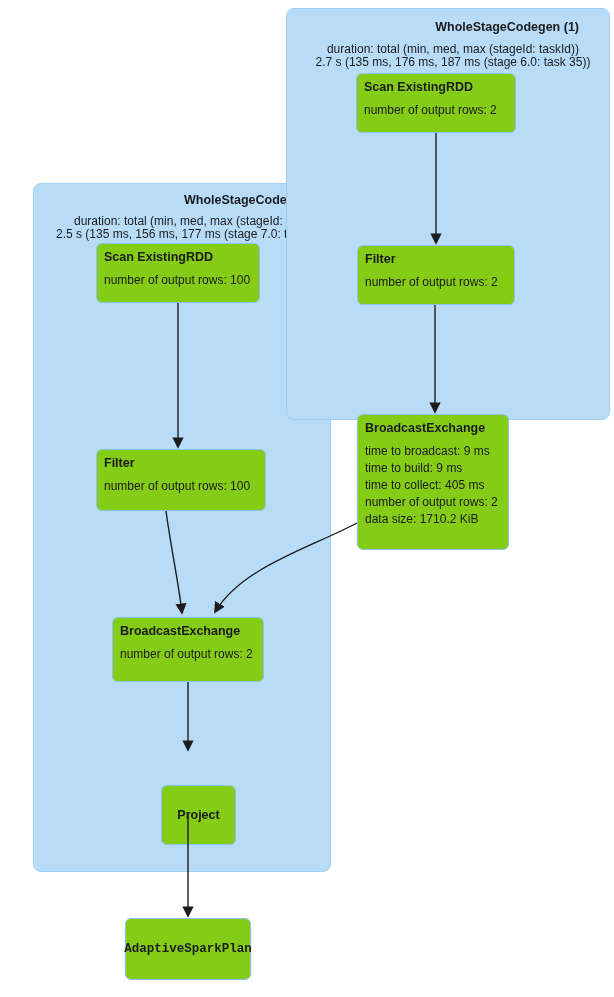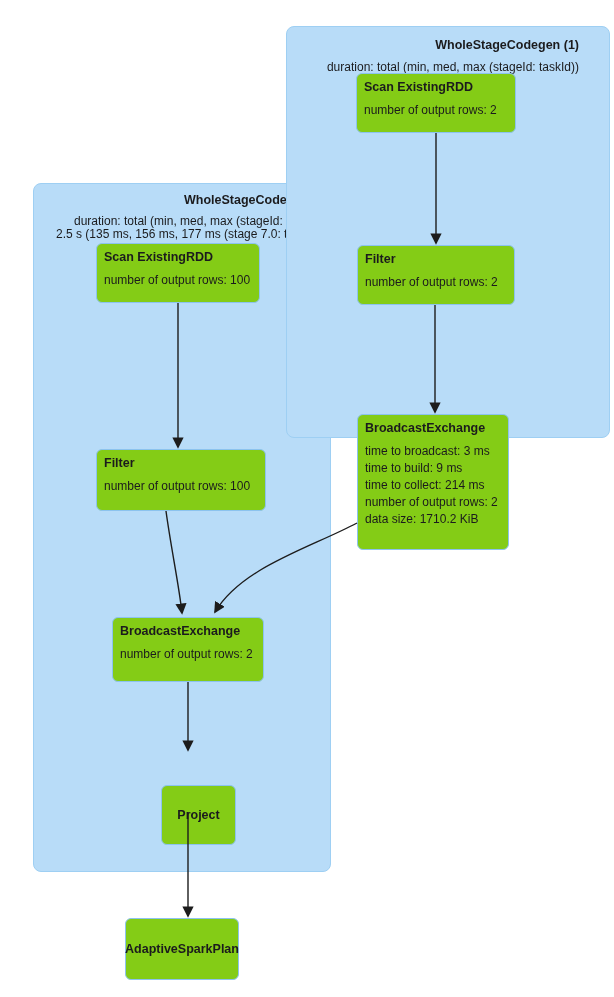--- a/index.html
+++ b/index.html
@@ -81,45 +81,46 @@
 <body>
 
 <div class="canvas">
 
   <div class="cluster" style="left:33px; top:183px; width:298px; height:689px;">
     <div class="cluster-title" style="left:150px; top:10px;">WholeStageCodegen (2)</div>
     <div class="cluster-duration" style="left:30px; top:31px;">duration: total (min, med, max (stageId: taskId))</div>
     <div class="cluster-duration" style="left:12px; top:43.5px;">2.5 s (135 ms, 156 ms, 177 ms (stage 7.0: task</div>
   </div>
 
-  <div class="cluster" style="left:286px; top:26px; width:324px; height:412px;">
+  <div class="cluster" style="left:286px; top:8px; width:324px; height:412px;">
     <div class="cluster-title" style="right:30px; top:12px;">WholeStageCodegen (1)</div>
     <div class="cluster-duration centered" style="top:34px;">duration: total (min, med, max (stageId: taskId))</div>
+    <div class="cluster-duration centered" style="top:46.5px;">2.7 s (135 ms, 176 ms, 187 ms (stage 6.0: task 35))</div>
   </div>
 
   <div class="node" style="left:356px; top:73px; width:160px; height:60px;">
     <div class="node-title">Scan ExistingRDD</div>
     <div class="node-metrics">
       <div class="metric">number of output rows: 2</div>
     </div>
   </div>
 
   <div class="node" style="left:357px; top:245px; width:158px; height:60px;">
     <div class="node-title">Filter</div>
     <div class="node-metrics">
       <div class="metric">number of output rows: 2</div>
     </div>
   </div>
 
   <div class="node" style="left:357px; top:414px; width:152px; height:136px;">
     <div class="node-title">BroadcastExchange</div>
     <div class="node-metrics">
-      <div class="metric">time to broadcast: 3 ms</div>
+      <div class="metric">time to broadcast: 9 ms</div>
       <div class="metric">time to build: 9 ms</div>
-      <div class="metric">time to collect: 214 ms</div>
+      <div class="metric">time to collect: 405 ms</div>
       <div class="metric">number of output rows: 2</div>
       <div class="metric">data size: 1710.2 KiB</div>
     </div>
   </div>
 
   <div class="node" style="left:96px; top:243px; width:164px; height:60px;">
     <div class="node-title">Scan ExistingRDD</div>
     <div class="node-metrics">
       <div class="metric">number of output rows: 100</div>
     </div>
@@ -136,21 +137,21 @@
     <div class="node-title">BroadcastExchange</div>
     <div class="node-metrics">
       <div class="metric">number of output rows: 2</div>
     </div>
   </div>
 
   <div class="node label-only" style="left:161px; top:785px; width:75px; height:60px;">
     <div class="node-title">Project</div>
   </div>
 
-  <div class="node label-only" style="left:125px; top:918px; width:114px; height:62px;">
+  <div class="node label-only" style="left:125px; top:918px; width:126px; height:62px;font-family:Liberation Mono, monospace;">
     <div class="node-title">AdaptiveSparkPlan</div>
   </div>
 
   <svg class="edges" viewBox="0 0 614 997">
     <defs>
       <marker id="arrow" viewBox="0 0 10 10" refX="8.5" refY="5" markerWidth="8" markerHeight="8" orient="auto">
         <path d="M0,0 L10,5 L0,10 Z" fill="#1c1c1c"></path>
       </marker>
     </defs>
     <path class="edge" d="M436,133 V243" marker-end="url(#arrow)"></path>

